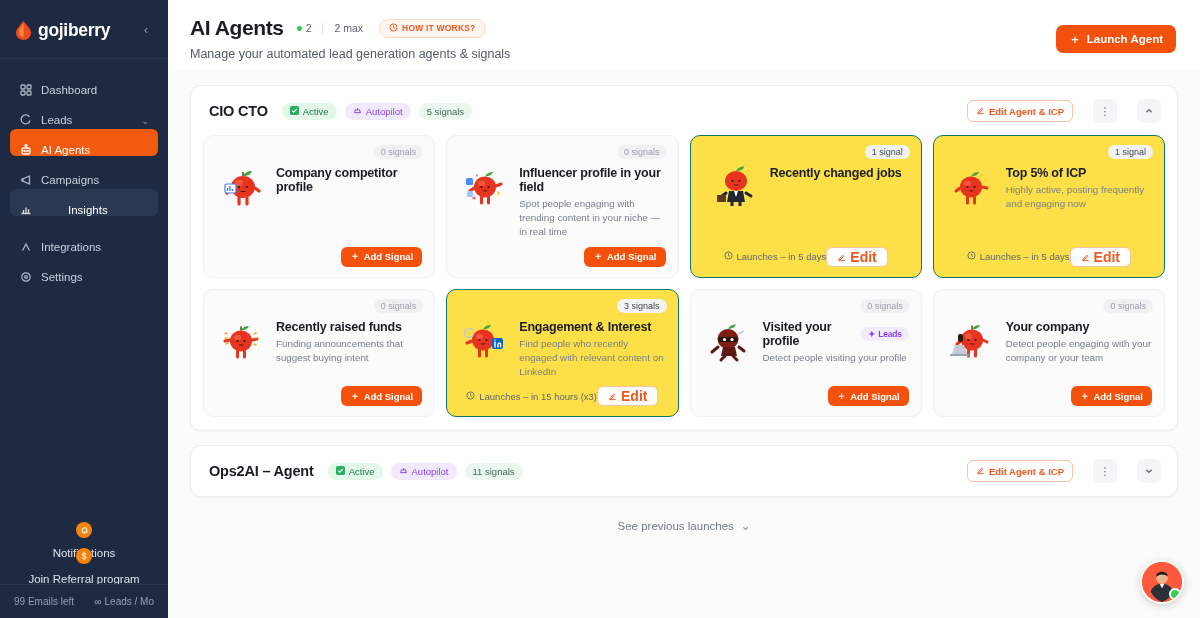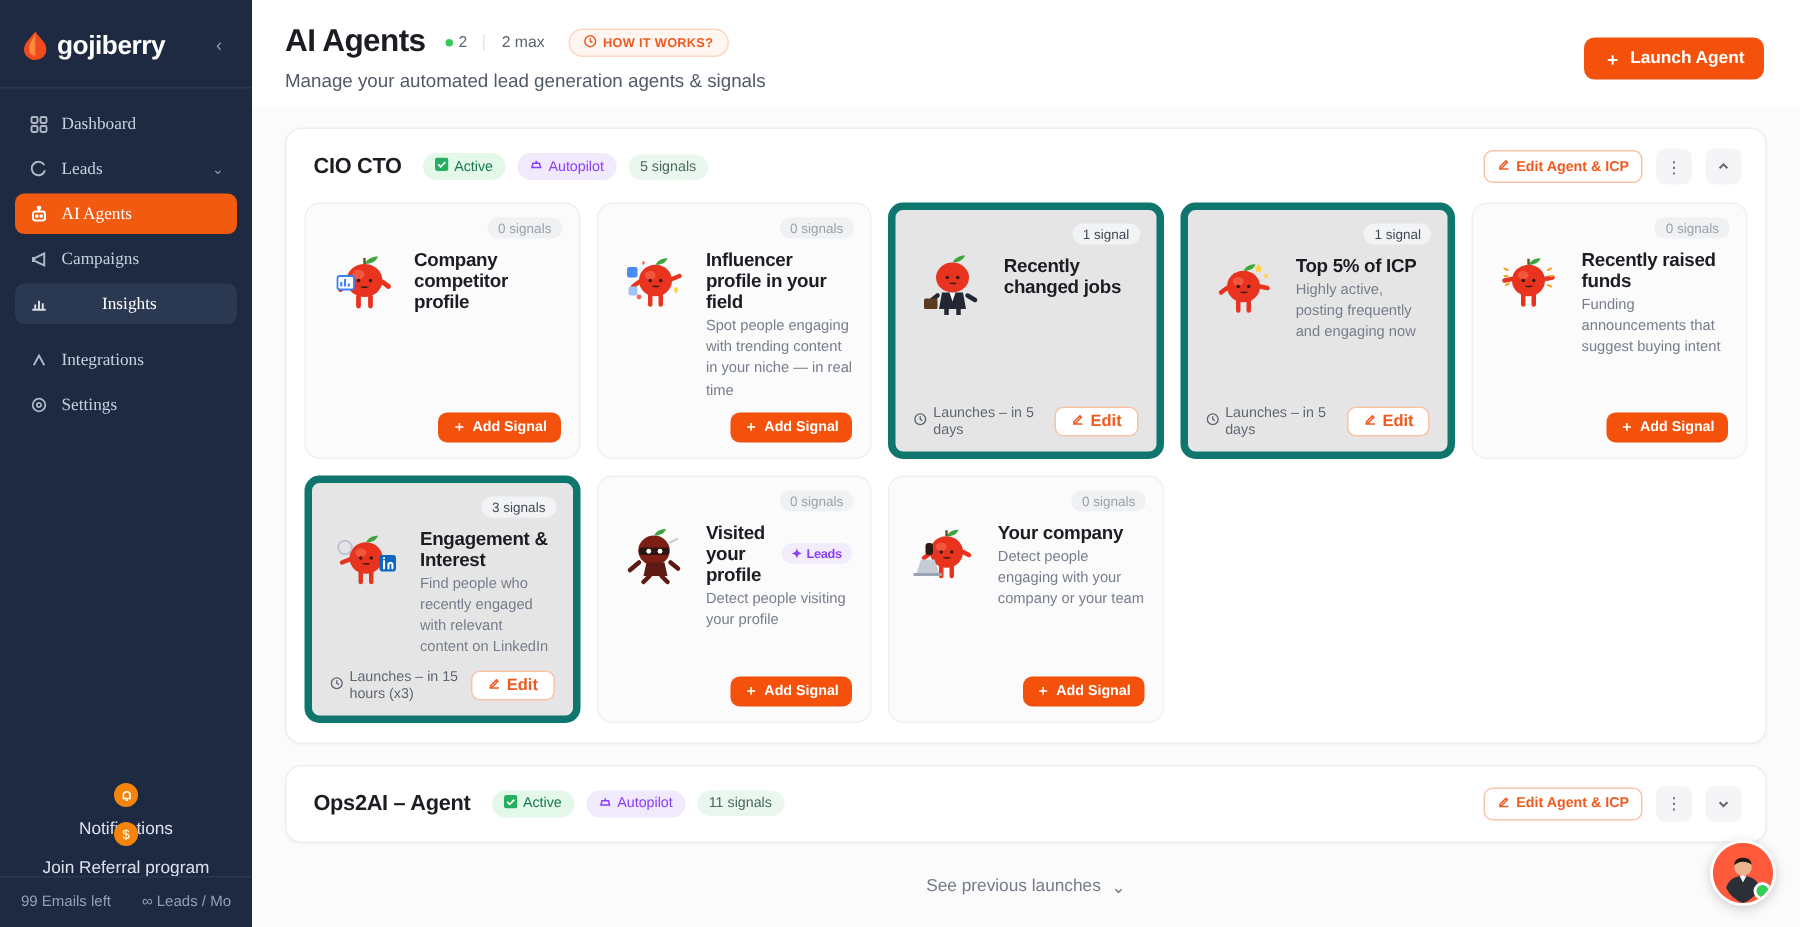--- a/index.html
+++ b/index.html
@@ -30,23 +30,23 @@
     color: #fff; font-size: 17.5px; font-weight: 700; letter-spacing: -0.3px;
   }
   .sb-collapse {
     margin-left: auto; color: #94a3b8; font-size: 12px;
     width: 16px; height: 16px; display: flex; align-items: center; justify-content: center;
     cursor: pointer;
   }
   .sb-div { height: 1px; background: #2b3750; margin: 12px 0 10px 0; }
   .sb-nav { padding: 0 10px; display: flex; flex-direction: column; gap: 3px; }
   .sb-item {
-    display: flex; align-items: center; gap: 9px;
+    display: flex; align-items: flex-end; gap: 9px;
     height: 27px; padding: 0 9px; border-radius: 6px;
-    color: #c7d0de; font-size: 11.5px; cursor: pointer; position: relative; font-family: Liberation Serif, serif;
+    color: #c7d0de; font-size: 11.5px; cursor: pointer; position: relative;
   }
   .sb-item .ic { width: 13px; height: 13px; flex: 0 0 13px; display:flex; align-items:center; justify-content:center; opacity:.85 }
   .sb-item.active { background: #f15a0f; color: #fff; }
   .sb-item.active .ic { opacity: 1; }
   .sb-item.highlight { background: #2b3852; color: #fff; gap: 36px; }
   .sb-item .chev { margin-left: auto; font-size: 9px; opacity: .7; }
   .sb-bottom { margin-top: auto; padding: 0 10px 0 10px; }
   .sb-link {
     display: flex; align-items: center; gap: 9px; height: 26px;
     color: #dbe2ec; font-size: 11.5px; padding: 0 8px; cursor: pointer; flex-direction: column;
@@ -95,40 +95,40 @@
     background: #ffffff; border: 1px solid #eceef1; border-radius: 11px;
     padding: 12px 12px 13px 12px; margin-bottom: 14px;
     box-shadow: 0 1px 2px rgba(16,24,40,.03);
   }
   .agent-head { display: flex; align-items: center; padding: 0 4px 0 6px; height: 26px; }
   .agent-name { font-size: 14.5px; font-weight: 700; color: #1b1d23; letter-spacing: -0.2px; }
   .pill { border-radius: 11px; font-size: 9.5px; padding: 3px 8px; display: flex; align-items: center; gap: 4px; }
   .pill-active { background: #e4f8ea; color: #18794e; margin-left: 14px; }
   .pill-auto { background: #f1e9fc; color: #8a3ffc; margin-left: 8px; }
   .pill-signals { background: #eaf7ef; color: #4a6a57; margin-left: 8px; }
-  .head-actions { margin-left: auto; display: flex; align-items: center; gap: 9px; }
+  .head-actions { margin-left: auto; display: flex; align-items: center; gap: 20px; }
   .edit-btn {
     border: 1px solid #f6c4a6; background: #fff; color: #ef5a20;
     border-radius: 6px; height: 22px; padding: 0 8px; font-size: 9.5px; font-weight: 600;
     display: flex; align-items: center; gap: 4px; cursor: pointer;
     font-family: "Liberation Sans", sans-serif;
   }
   .icon-sq {
     width: 24px; height: 24px; border-radius: 6px; background: #f5f5f7;
     display: flex; align-items: center; justify-content: center;
     color: #5d6470; font-size: 11px; cursor: pointer; border: none;
   }
 
-  .cards-grid { display: grid; grid-template-columns: repeat(5, 1fr); gap: 11px; margin-top: 11px; }
+  .cards-grid { display: grid; grid-template-columns: repeat(4, 1fr); gap: 11px; margin-top: 11px; }
   .card {
     border-radius: 10px; padding: 10px 12px 9px 12px; position: relative;
     min-height: 112px; display: flex; flex-direction: column;
   }
   .card.empty { background: #fbfbfc; border: 1px solid #eef0f2; }
-  .card.filled { background: #e5e5e5; border: 5px solid #0f766e; }
+  .card.filled { background: #fde047; border: 1px solid #0f766e; align-items: center; }
   .card-topbadge {
     position: absolute; top: 9px; right: 11px;
     font-size: 9px; border-radius: 9px; padding: 2px 7px;
   }
   .badge-zero { background: #f0f1f3; color: #9aa1ac; }
   .badge-some { background: #f2f3f5; color: #434a55; }
   .card-body { display: flex; gap: 8px; padding-top: 16px; flex: 1; }
   .berry { width: 52px; flex: 0 0 52px; display: flex; align-items: flex-start; justify-content: center; }
   .berry svg { display: block; }
   .card-text { flex: 1; padding-top: 4px; }
@@ -138,21 +138,21 @@
   .card-foot { display: flex; align-items: center; margin-top: 6px; min-height: 22px; }
   .launch-meta { font-size: 9.5px; color: #5f6774; display: flex; align-items: center; gap: 4px; }
   .add-signal {
     margin-left: auto; background: #f4510c; color: #fff; border: none; border-radius: 6px;
     height: 20px; padding: 0 9px; font-size: 9.5px; font-weight: 600;
     display: flex; align-items: center; gap: 4px; cursor: pointer;
     font-family: "Liberation Sans", sans-serif;
   }
   .edit-small {
     margin-left: auto; border: 1px solid #f6c4a6; background: #fff; color: #ef5a20;
-    border-radius: 6px; height: 20px; padding: 0 10px; font-size: 11px; font-weight: 600;
+    border-radius: 6px; height: 20px; padding: 0 10px; font-size: 14px; font-weight: 600;
     display: flex; align-items: center; gap: 4px; cursor: pointer;
     font-family: "Liberation Sans", sans-serif;
   }
   .agent-panel.collapsed { padding-bottom: 12px; }
 
   .see-prev {
     display: flex; align-items: center; justify-content: center; gap: 7px;
     color: #737b88; font-size: 11.5px; margin-top: 22px; cursor: pointer;
   }
 

